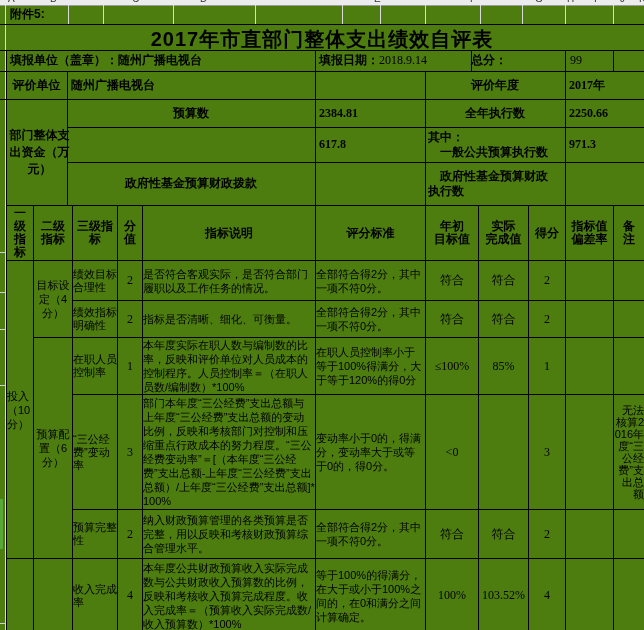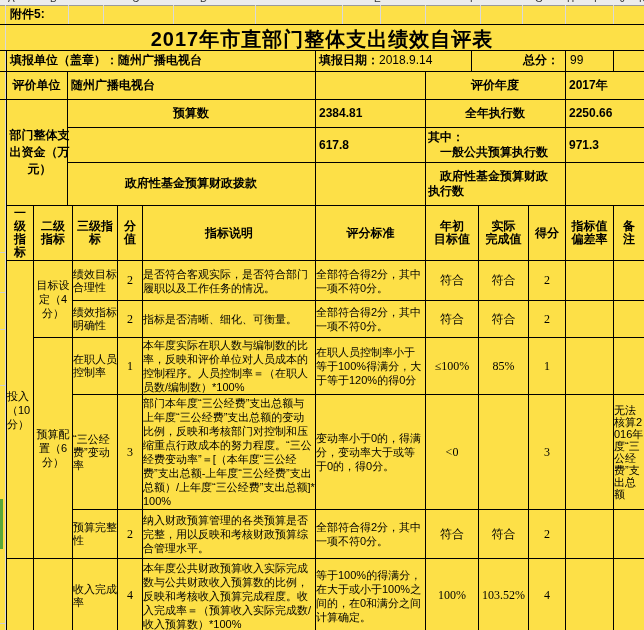--- a/index.html
+++ b/index.html
@@ -1,53 +1,53 @@
 <!DOCTYPE html>
 <html><head>
 <meta charset="utf-8">
 <style>
   html,body{margin:0;padding:0;background:#fff;}
-  .sheet{position:relative;width:644px;height:630px;background:#fde047;overflow:hidden;
+  .sheet{position:relative;width:644px;height:630px;background:#4d7c0f;overflow:hidden;
          font-family:"Liberation Sans",sans-serif;color:#000;}
   
   .colstrip{position:absolute;left:0;top:0;width:644px;height:5px;background:#ececec;
             border-bottom:1px solid #9a9a9a;overflow:hidden;}
   .colstrip span{position:absolute;top:-6px;font-size:10px;line-height:10px;color:#333;
                  font-family:"Liberation Sans",sans-serif;}
   
   .hl{position:absolute;height:1px;background:#000;}
   .vl{position:absolute;width:1px;background:#000;}
   .ghl{position:absolute;height:1px;background:#cfcfcf;}
   .gvl{position:absolute;width:1px;background:#d9d9d9;}
   .greenbar{position:absolute;left:0;top:499px;width:3px;height:50px;background:#58a839;}
   
   .txt{position:absolute;white-space:nowrap;}
   .b{font-weight:bold;}
   .f12{font-size:12px;line-height:15px;}
-  .v{font-family:Liberation Sans, sans-serif;font-size:12px;font-weight:normal;}
+  .v{font-family:Liberation Serif, serif;font-size:12px;font-weight:normal;}
   .title{position:absolute;left:0;top:26px;width:644px;text-align:center;
          font-size:20px;font-weight:bold;letter-spacing:1px;}
   .cellc{position:absolute;display:flex;align-items:center;justify-content:center;
          text-align:center;font-size:12px;font-weight:bold;}
   .celll{position:absolute;display:flex;align-items:center;font-size:12px;font-weight:bold;}
   .wrap{white-space:pre-line;word-break:break-all;}
   
   table.main{position:absolute;left:6px;top:205px;width:638px;border-collapse:collapse;
              table-layout:fixed;font-size:11px;}
   table.main th,table.main td{border:1px solid #000;overflow:hidden;padding:0;
              vertical-align:middle;word-break:break-all;}
   table.main th{font-weight:bold;font-size:12px;line-height:13px;padding:1px 0;
              white-space:pre-line;text-align:center;}
   td.desc{padding:1px 3px;line-height:14px;text-align:left;}
   td.crit{padding:1px 3px;line-height:14px;text-align:left;}
   td.l3{padding:1px 4px;line-height:13px;text-align:left;margin-top:20px;}
   td.g1{padding:0 2px;line-height:14px;text-align:left;}
   td.g2{padding:0 7px;line-height:14px;text-align:center;}
   td.num{font-family:"Liberation Serif",serif;font-size:12px;text-align:center;}
-  td.note{padding:1px 3px;line-height:12px;font-size:11px;text-align:left;}
+  td.note{padding:1px 3px;line-height:12px;font-size:11px;text-align:right;}
   tr.hrow{height:47px;} tr.r8{height:40px;} tr.r9{height:37px;} tr.r10{height:56px;}
   tr.r11{height:115px;} tr.r12{height:49px;} tr.r13{height:74px;}
 </style>
 </head>
 <body>
 
 <div class="sheet">
 
   <div class="colstrip">
     <span style="left:8px">A</span>
@@ -99,21 +99,21 @@
   <div class="vl" style="left:471px;top:50px;height:21px"></div>
   <div class="vl" style="left:565px;top:50px;height:155px"></div>
   <div class="vl" style="left:613px;top:50px;height:21px"></div>
 
   <div class="txt b f12" style="left:10px;top:53px">
     <span>填报单位（盖章）：</span><span>随州广播电视台</span>
   </div>
   <div class="txt f12" style="left:319px;top:53px">
     <span class="b">填报日期：</span><span class="v">2018.9.14</span>
   </div>
-  <div class="txt b f12" style="left:471px;top:53px;width:88px;text-align:right">总分：</div>
+  <div class="txt b f12" style="left:471px;top:53px;width:88px;">总分：</div>
   <div class="txt v" style="left:570px;top:53px">99</div>
 
   <div class="cellc" style="left:6px;top:71px;width:61px;height:28px">评价单位</div>
   <div class="celll" style="left:71px;top:71px;width:244px;height:28px">随州广播电视台</div>
   <div class="cellc" style="left:425px;top:71px;width:140px;height:28px">评价年度</div>
   <div class="celll v" style="left:569px;top:71px;width:75px;height:28px">2017年</div>
 
   <div class="cellc" style="left:67px;top:99px;width:248px;height:28px">预算数</div>
 
   <div class="cellc wrap" style="left:6px;top:99px;width:61px;height:106px;padding:0 3px">部门整体支出资金（万元）</div>

